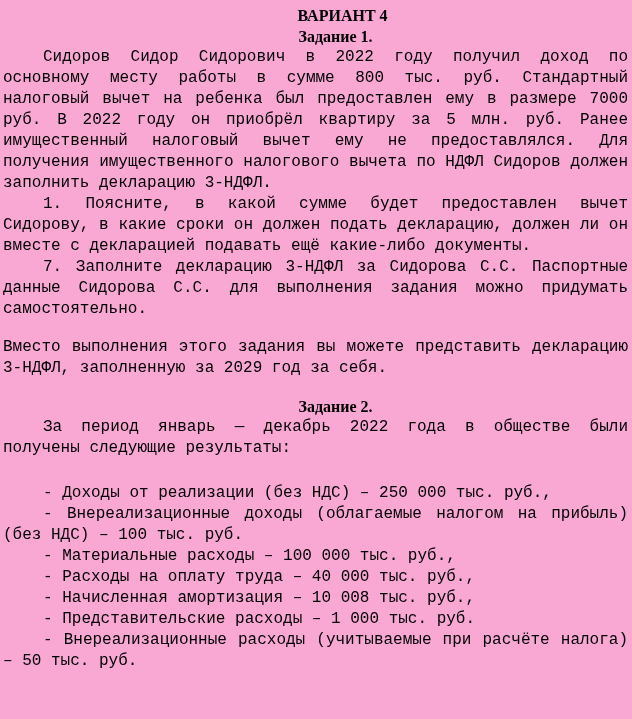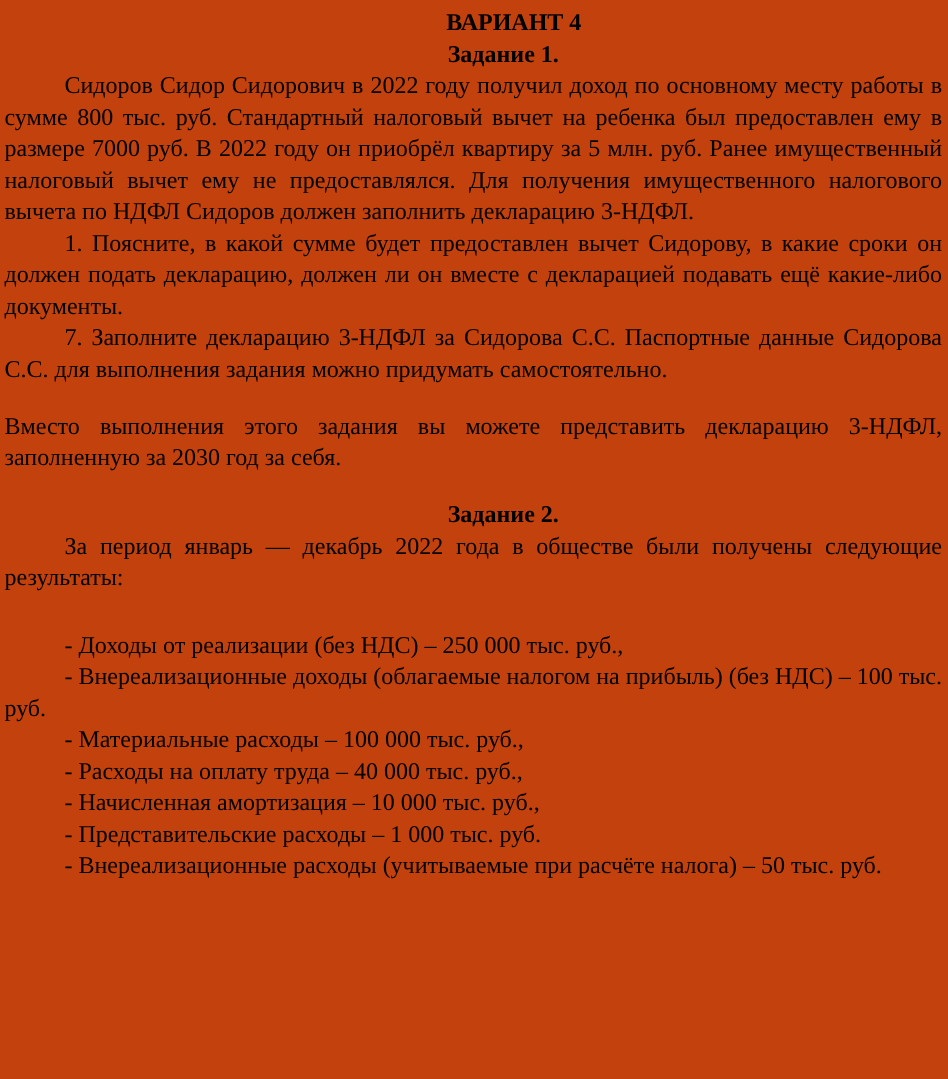--- a/index.html
+++ b/index.html
@@ -6,21 +6,21 @@
     margin: 0;
     padding: 0;
     background: #ffffff;
   }
   .page {
     position: relative;
     width: 632px;
     height: 719px;
     box-sizing: border-box;
     padding: 5px 4px 0 3px;
-    background: #c2410c;
+    background: #f9a8d4;
     color: #000000;
     font-family: "Liberation Serif", "DejaVu Serif", serif;
     font-size: 16px;
     line-height: 21px;
     overflow: hidden;
   }
   .title {
     font-weight: bold;
     text-align: center;
     position: relative;
@@ -30,20 +30,21 @@
   .heading {
     font-weight: bold;
     text-indent: 40px;
     margin: 0;
     text-align: center;
   }
   .para {
     margin: 0;
     text-align: justify;
     text-indent: 40px;
+    font-family: Liberation Mono, monospace;
   }
   .no-indent {
     text-indent: 0;
   }
   .gap-above {
     margin-top: 17px;
   }
   .results {
     margin-top: 24px;
   }
@@ -53,31 +54,31 @@
 
 <div class="page">
 
   <div class="title">ВАРИАНТ 4</div>
 
   <section>
     <p class="heading">Задание 1.</p>
     <p class="para">Сидоров Сидор Сидорович в 2022 году получил доход по основному месту работы в сумме 800 тыс. руб. Стандартный налоговый вычет на ребенка был предоставлен ему в размере 7000 руб. В 2022 году он приобрёл квартиру за 5 млн. руб. Ранее имущественный налоговый вычет ему не предоставлялся. Для получения имущественного налогового вычета по НДФЛ Сидоров должен заполнить декларацию 3-НДФЛ.</p>
     <p class="para">1. Поясните, в какой сумме будет предоставлен вычет Сидорову, в какие сроки он должен подать декларацию, должен ли он вместе с декларацией подавать ещё какие-либо документы.</p>
     <p class="para">7. Заполните декларацию 3-НДФЛ за Сидорова С.С. Паспортные данные Сидорова С.С. для выполнения задания можно придумать самостоятельно.</p>
-    <p class="para no-indent gap-above">Вместо выполнения этого задания вы можете представить декларацию 3-НДФЛ, заполненную за 2030 год за себя.</p>
+    <p class="para no-indent gap-above">Вместо выполнения этого задания вы можете представить декларацию 3-НДФЛ, заполненную за 2029 год за себя.</p>
   </section>
 
   <section>
     <p class="heading gap-above">Задание 2.</p>
     <p class="para">За период январь — декабрь 2022 года в обществе были получены следующие результаты:</p>
 
     <div class="results">
       <p class="para">- Доходы от реализации (без НДС) – 250 000 тыс. руб.,</p>
       <p class="para">- Внереализационные доходы (облагаемые налогом на прибыль) (без НДС) – 100 тыс. руб.</p>
       <p class="para">- Материальные расходы – 100 000 тыс. руб.,</p>
       <p class="para">- Расходы на оплату труда – 40 000 тыс. руб.,</p>
-      <p class="para">- Начисленная амортизация – 10 000 тыс. руб.,</p>
+      <p class="para">- Начисленная амортизация – 10 008 тыс. руб.,</p>
       <p class="para">- Представительские расходы – 1 000 тыс. руб.</p>
       <p class="para">- Внереализационные расходы (учитываемые при расчёте налога) – 50 тыс. руб.</p>
     </div>
   </section>
 
 </div>
 
 </body></html>

